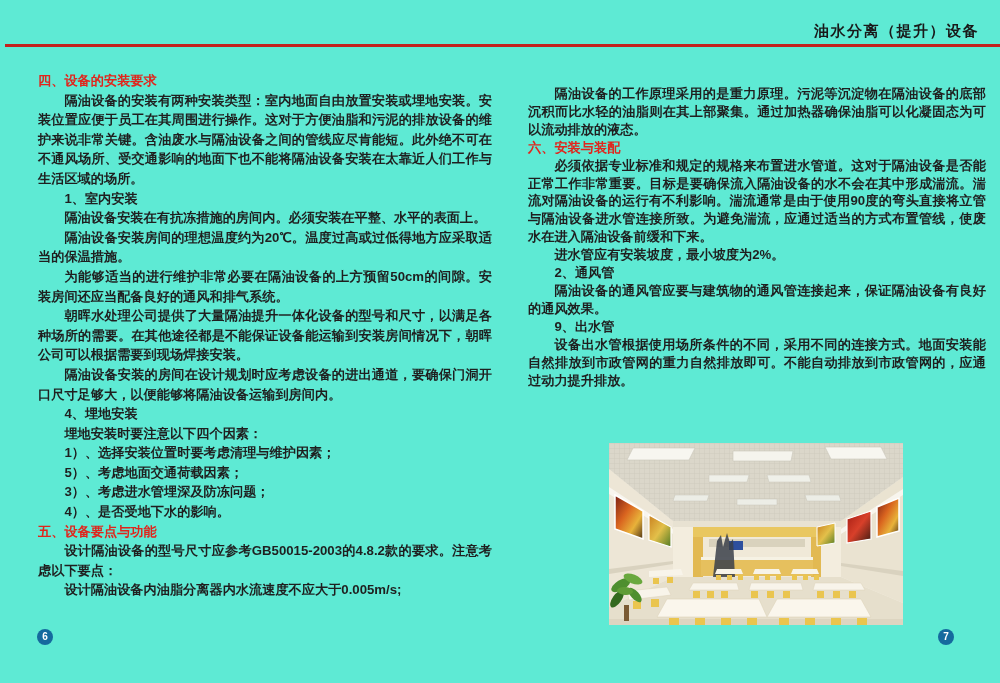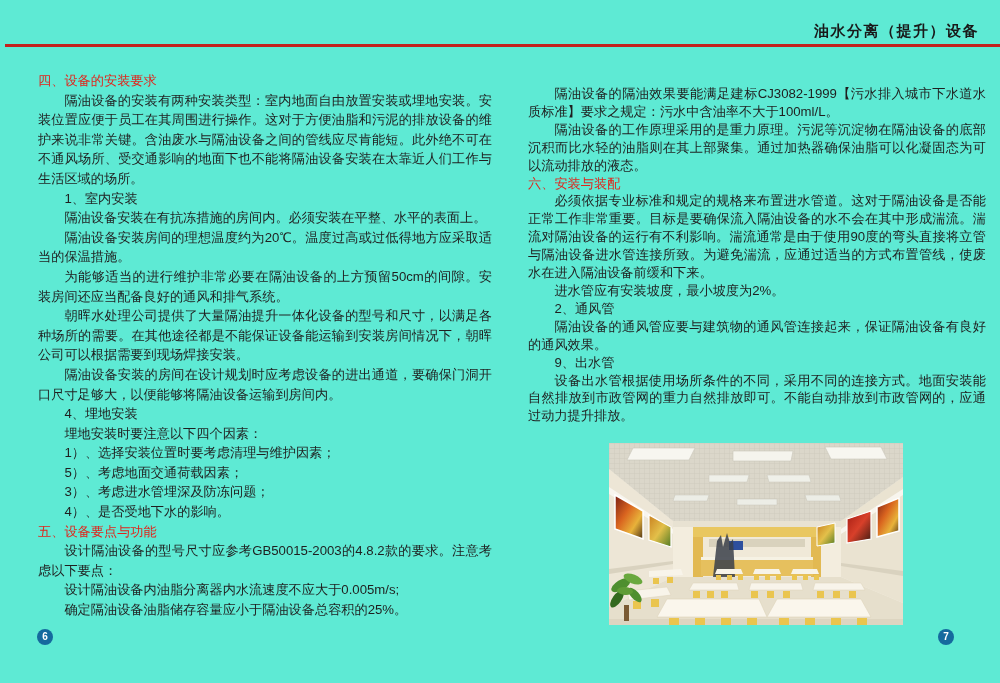--- a/index.html
+++ b/index.html
@@ -9,21 +9,21 @@
     padding-left:29px;
   }
   .header-title{
     position:absolute;top:22px;right:50px;
     font-size:15px;font-weight:700;color:#191919;letter-spacing:1.5px;
   }
   .header-rule{
     position:absolute;top:44px;left:5px;right:5px;height:3px;background:#c3211d;
   }
   .col{
-    position:absolute;font-size:13.2px;font-weight:400;color:#1f1f1f;
+    position:absolute;font-size:13.2px;font-weight:700;color:#1f1f1f;
   }
   .col-left{left:38px;top:71px;width:454px;line-height:19.6px;}
   .col-right{left:528px;top:85px;width:458px;line-height:17.9px;}
   .blk-h{color:#e0251c;}
   .blk-p{text-indent:2em;text-align:justify;}
   .page-badge{
     position:absolute;width:16px;height:16px;border-radius:50%;
     background:#156a9e;color:#ffffff;font-size:10px;font-weight:700;
     display:flex;align-items:center;justify-content:center;line-height:1;
   }
@@ -53,25 +53,23 @@
       <div class="blk blk-p">隔油设备安装的房间在设计规划时应考虑设备的进出通道，要确保门洞开口尺寸足够大，以便能够将隔油设备运输到房间内。</div>
       <div class="blk blk-p">4、埋地安装</div>
       <div class="blk blk-p">埋地安装时要注意以下四个因素：</div>
       <div class="blk blk-p">1）、选择安装位置时要考虑清理与维护因素；</div>
       <div class="blk blk-p">5）、考虑地面交通荷载因素；</div>
       <div class="blk blk-p">3）、考虑进水管埋深及防冻问题；</div>
       <div class="blk blk-p">4）、是否受地下水的影响。</div>
       <div class="blk blk-h">五、设备要点与功能</div>
       <div class="blk blk-p">设计隔油设备的型号尺寸应参考GB50015-2003的4.8.2款的要求。注意考虑以下要点：</div>
       <div class="blk blk-p">设计隔油设备内油脂分离器内水流速度不应大于0.005m/s;</div>
-      <div class="blk blk-p">确定隔油设备油脂储存容量应小于隔油设备总容积的25%。</div>
     </div>
 
   <div class="col col-right">
-      <div class="blk blk-p">隔油设备的隔油效果要能满足建标CJ3082-1999【污水排入城市下水道水质标准】要求之规定：污水中含油率不大于100ml/L。</div>
       <div class="blk blk-p">隔油设备的工作原理采用的是重力原理。污泥等沉淀物在隔油设备的底部沉积而比水轻的油脂则在其上部聚集。通过加热器确保油脂可以化凝固态为可以流动排放的液态。</div>
       <div class="blk blk-h">六、安装与装配</div>
       <div class="blk blk-p">必须依据专业标准和规定的规格来布置进水管道。这对于隔油设备是否能正常工作非常重要。目标是要确保流入隔油设备的水不会在其中形成湍流。湍流对隔油设备的运行有不利影响。湍流通常是由于使用90度的弯头直接将立管与隔油设备进水管连接所致。为避免湍流，应通过适当的方式布置管线，使废水在进入隔油设备前缓和下来。</div>
       <div class="blk blk-p">进水管应有安装坡度，最小坡度为2%。</div>
       <div class="blk blk-p">2、通风管</div>
       <div class="blk blk-p">隔油设备的通风管应要与建筑物的通风管连接起来，保证隔油设备有良好的通风效果。</div>
       <div class="blk blk-p">9、出水管</div>
       <div class="blk blk-p">设备出水管根据使用场所条件的不同，采用不同的连接方式。地面安装能自然排放到市政管网的重力自然排放即可。不能自动排放到市政管网的，应通过动力提升排放。</div>
     </div>
 

